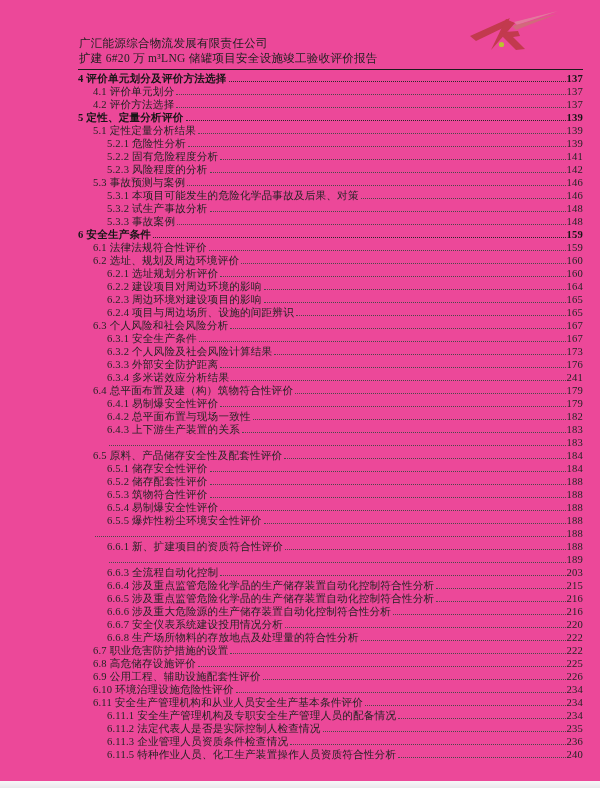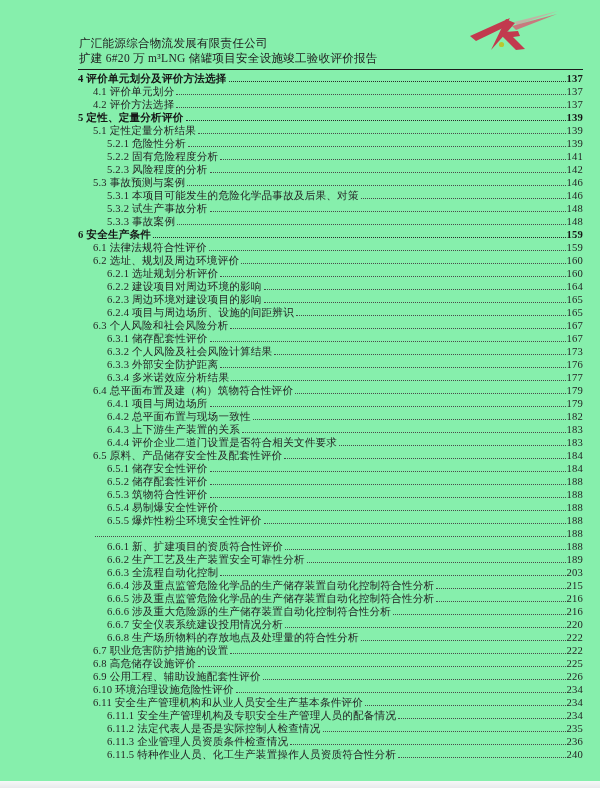--- a/index.html
+++ b/index.html
@@ -6,21 +6,21 @@
   body{
     width:600px;height:788px;
     background:#ffffff;
     font-family:"Liberation Serif","DejaVu Serif",serif;
     color:#1f1f1f;
     position:relative;
     overflow:hidden;
   }
   .page{
     position:absolute;inset:0;
-    background:#86efac;
+    background:#ec4899;
   }
   .page-edge-bottom{
     position:absolute;left:0;right:0;bottom:0;height:7px;
     background:linear-gradient(#f7f7f8,#e9e9ec);
   }
   .header-text{
     position:absolute;left:79px;top:36px;right:17px;
     font-size:11.5px;line-height:15px;
     letter-spacing:.3px;
     color:#222;
@@ -179,61 +179,60 @@
     <span class="toc-label">6.2.4 项目与周边场所、设施的间距辨识</span>
     <span class="toc-dots"></span>
     <span class="toc-page">165</span>
   </div>
       <div class="toc-row lvl-2">
     <span class="toc-label">6.3 个人风险和社会风险分析</span>
     <span class="toc-dots"></span>
     <span class="toc-page">167</span>
   </div>
       <div class="toc-row lvl-3">
-    <span class="toc-label">6.3.1 储存配套性评价</span>
+    <span class="toc-label">6.3.1 安全生产条件</span>
     <span class="toc-dots"></span>
     <span class="toc-page">167</span>
   </div>
       <div class="toc-row lvl-3">
     <span class="toc-label">6.3.2 个人风险及社会风险计算结果</span>
     <span class="toc-dots"></span>
     <span class="toc-page">173</span>
   </div>
       <div class="toc-row lvl-3">
     <span class="toc-label">6.3.3 外部安全防护距离</span>
     <span class="toc-dots"></span>
     <span class="toc-page">176</span>
   </div>
       <div class="toc-row lvl-3">
     <span class="toc-label">6.3.4 多米诺效应分析结果</span>
     <span class="toc-dots"></span>
-    <span class="toc-page">177</span>
+    <span class="toc-page">241</span>
   </div>
       <div class="toc-row lvl-2">
     <span class="toc-label">6.4 总平面布置及建（构）筑物符合性评价</span>
     <span class="toc-dots"></span>
     <span class="toc-page">179</span>
   </div>
       <div class="toc-row lvl-3">
-    <span class="toc-label">6.4.1 项目与周边场所</span>
+    <span class="toc-label">6.4.1 易制爆安全性评价</span>
     <span class="toc-dots"></span>
     <span class="toc-page">179</span>
   </div>
       <div class="toc-row lvl-3">
     <span class="toc-label">6.4.2 总平面布置与现场一致性</span>
     <span class="toc-dots"></span>
     <span class="toc-page">182</span>
   </div>
       <div class="toc-row lvl-3">
     <span class="toc-label">6.4.3 上下游生产装置的关系</span>
     <span class="toc-dots"></span>
     <span class="toc-page">183</span>
   </div>
       <div class="toc-row lvl-3">
-    <span class="toc-label">6.4.4 评价企业二道门设置是否符合相关文件要求</span>
     <span class="toc-dots"></span>
     <span class="toc-page">183</span>
   </div>
       <div class="toc-row lvl-2">
     <span class="toc-label">6.5 原料、产品储存安全性及配套性评价</span>
     <span class="toc-dots"></span>
     <span class="toc-page">184</span>
   </div>
       <div class="toc-row lvl-3">
     <span class="toc-label">6.5.1 储存安全性评价</span>
@@ -263,21 +262,20 @@
       <div class="toc-row lvl-2">
     <span class="toc-dots"></span>
     <span class="toc-page">188</span>
   </div>
       <div class="toc-row lvl-3">
     <span class="toc-label">6.6.1 新、扩建项目的资质符合性评价</span>
     <span class="toc-dots"></span>
     <span class="toc-page">188</span>
   </div>
       <div class="toc-row lvl-3">
-    <span class="toc-label">6.6.2 生产工艺及生产装置安全可靠性分析</span>
     <span class="toc-dots"></span>
     <span class="toc-page">189</span>
   </div>
       <div class="toc-row lvl-3">
     <span class="toc-label">6.6.3 全流程自动化控制</span>
     <span class="toc-dots"></span>
     <span class="toc-page">203</span>
   </div>
       <div class="toc-row lvl-3">
     <span class="toc-label">6.6.4 涉及重点监管危险化学品的生产储存装置自动化控制符合性分析</span>

